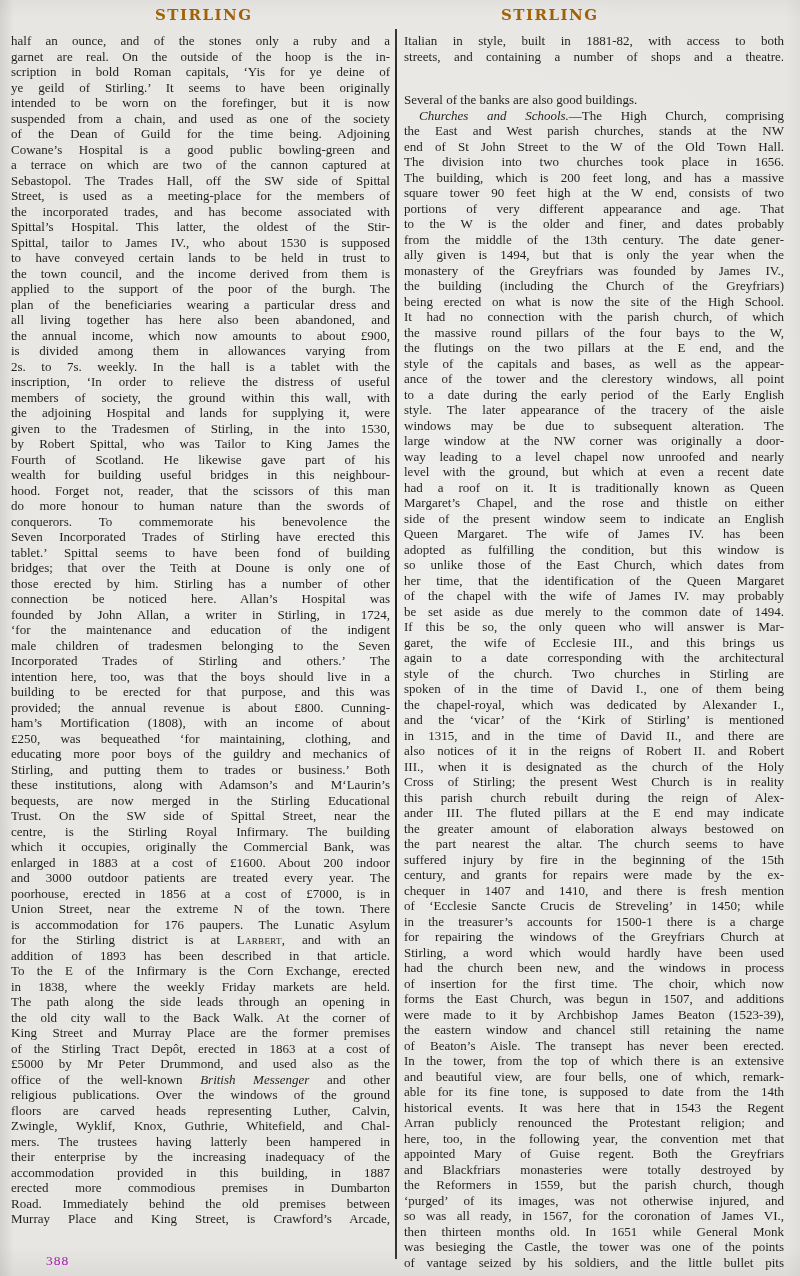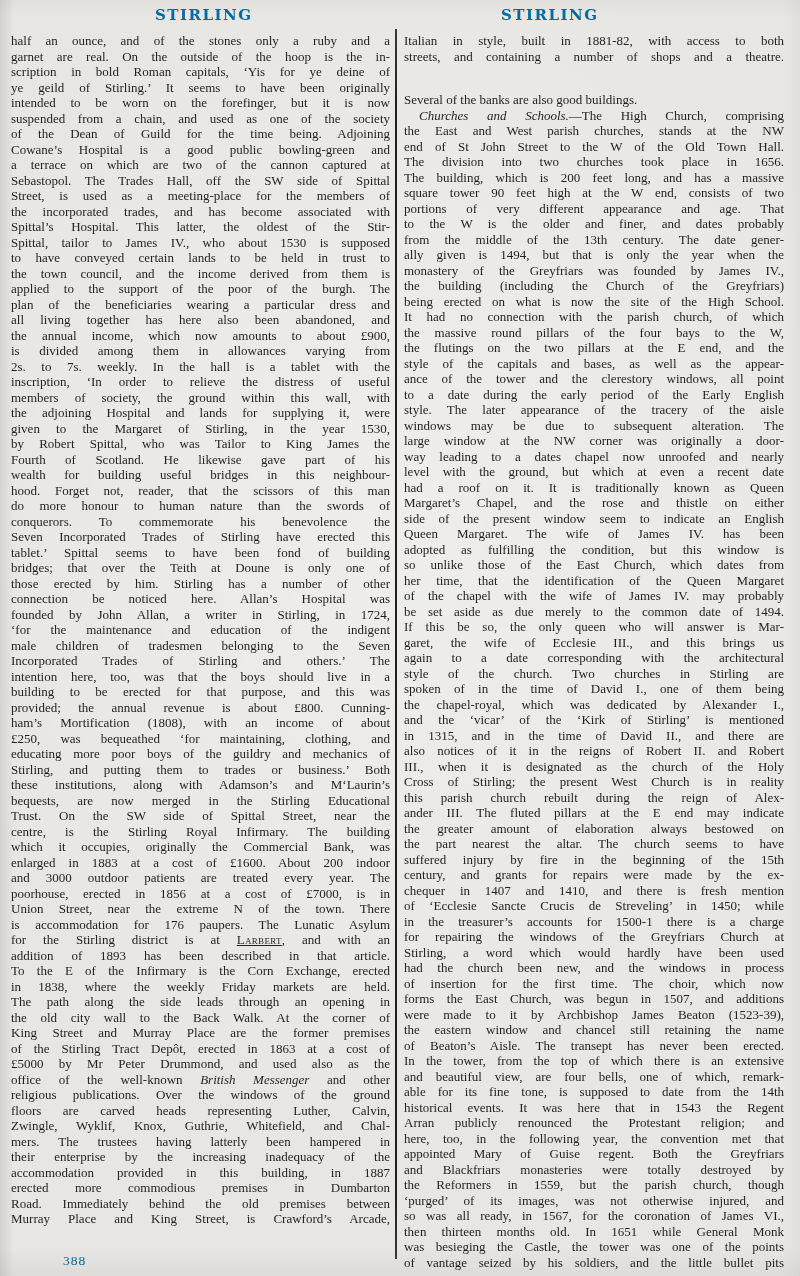--- a/index.html
+++ b/index.html
@@ -17,21 +17,21 @@
   .vignette {
     position:absolute; inset:0; pointer-events:none;
     background:
       linear-gradient(0deg, rgba(90,88,84,0.08) 0, rgba(0,0,0,0) 30px),
       linear-gradient(180deg, rgba(90,88,84,0.05) 0, rgba(0,0,0,0) 18px);
   }
   .runhead {
     position:absolute; top:6px;
     font-family:"DejaVu Serif","Liberation Serif",serif;
     font-weight:bold; font-size:15px; letter-spacing:1.5px;
-    color:#0369a1;
+    color:#a16207;
   }
   #runhead-left  { left:155px; }
   #runhead-right { left:501px; }
   .divider {
     position:absolute; left:395px; top:29px;
     width:2px; height:1230px;
     background:linear-gradient(180deg,#3a3834 0,#211f1c 6%,#211f1c 94%,#3a3834 100%);
   }
   .col {
     position:absolute; top:33px;
@@ -40,24 +40,24 @@
   #col-left  { left:11px;  width:379px; }
   #col-right { left:404px; width:380px; }
   .line {
     text-align:justify;
     text-align-last:justify;
     white-space:normal;
     color:#211f1c;
   }
   .line.short  { text-align-last:left;margin-top:28px; }
   .line.indent { text-indent:15px; }
-  .sc { font-variant:small-caps; letter-spacing:0.3px;text-decoration:underline; }
+  .sc { font-variant:small-caps; letter-spacing:0.3px; }
   .pagenum {
-    position:absolute; left:63px; top:1253px;
-    font-size:13.5px; color:#0369a1; letter-spacing:1px;
+    position:absolute; left:46px; top:1253px;
+    font-size:13.5px; color:#a21caf; letter-spacing:1px;
   }
 </style>
 </head>
 <body>
 
 <div class="vignette"></div>
 
 <div class="runhead" id="runhead-left">STIRLING</div>
 <div class="runhead" id="runhead-right">STIRLING</div>
 
@@ -82,21 +82,21 @@
     <div class="line">the town council, and the income derived from them is</div>
     <div class="line">applied to the support of the poor of the burgh. The</div>
     <div class="line">plan of the beneficiaries wearing a particular dress and</div>
     <div class="line">all living together has here also been abandoned, and</div>
     <div class="line">the annual income, which now amounts to about £900,</div>
     <div class="line">is divided among them in allowances varying from</div>
     <div class="line">2s. to 7s. weekly. In the hall is a tablet with the</div>
     <div class="line">inscription, ‘In order to relieve the distress of useful</div>
     <div class="line">members of society, the ground within this wall, with</div>
     <div class="line">the adjoining Hospital and lands for supplying it, were</div>
-    <div class="line">given to the Margaret of Stirling, in the year 1530,</div>
+    <div class="line">given to the Tradesmen of Stirling, in the into 1530,</div>
     <div class="line">by Robert Spittal, who was Tailor to King James the</div>
     <div class="line">Fourth of Scotland. He likewise gave part of his</div>
     <div class="line">wealth for building useful bridges in this neighbour-</div>
     <div class="line">hood. Forget not, reader, that the scissors of this man</div>
     <div class="line">do more honour to human nature than the swords of</div>
     <div class="line">conquerors. To commemorate his benevolence the</div>
     <div class="line">Seven Incorporated Trades of Stirling have erected this</div>
     <div class="line">tablet.’ Spittal seems to have been fond of building</div>
     <div class="line">bridges; that over the Teith at Doune is only one of</div>
     <div class="line">those erected by him. Stirling has a number of other</div>
@@ -161,21 +161,21 @@
     <div class="line">being erected on what is now the site of the High School.</div>
     <div class="line">It had no connection with the parish church, of which</div>
     <div class="line">the massive round pillars of the four bays to the W,</div>
     <div class="line">the flutings on the two pillars at the E end, and the</div>
     <div class="line">style of the capitals and bases, as well as the appear-</div>
     <div class="line">ance of the tower and the clerestory windows, all point</div>
     <div class="line">to a date during the early period of the Early English</div>
     <div class="line">style. The later appearance of the tracery of the aisle</div>
     <div class="line">windows may be due to subsequent alteration. The</div>
     <div class="line">large window at the NW corner was originally a door-</div>
-    <div class="line">way leading to a dates chapel now unroofed and nearly</div>
+    <div class="line">way leading to a level chapel now unroofed and nearly</div>
     <div class="line">level with the ground, but which at even a recent date</div>
     <div class="line">had a roof on it. It is traditionally known as Queen</div>
     <div class="line">Margaret’s Chapel, and the rose and thistle on either</div>
     <div class="line">side of the present window seem to indicate an English</div>
     <div class="line">Queen Margaret. The wife of James IV. has been</div>
     <div class="line">adopted as fulfilling the condition, but this window is</div>
     <div class="line">so unlike those of the East Church, which dates from</div>
     <div class="line">her time, that the identification of the Queen Margaret</div>
     <div class="line">of the chapel with the wife of James IV. may probably</div>
     <div class="line">be set aside as due merely to the common date of 1494.</div>

